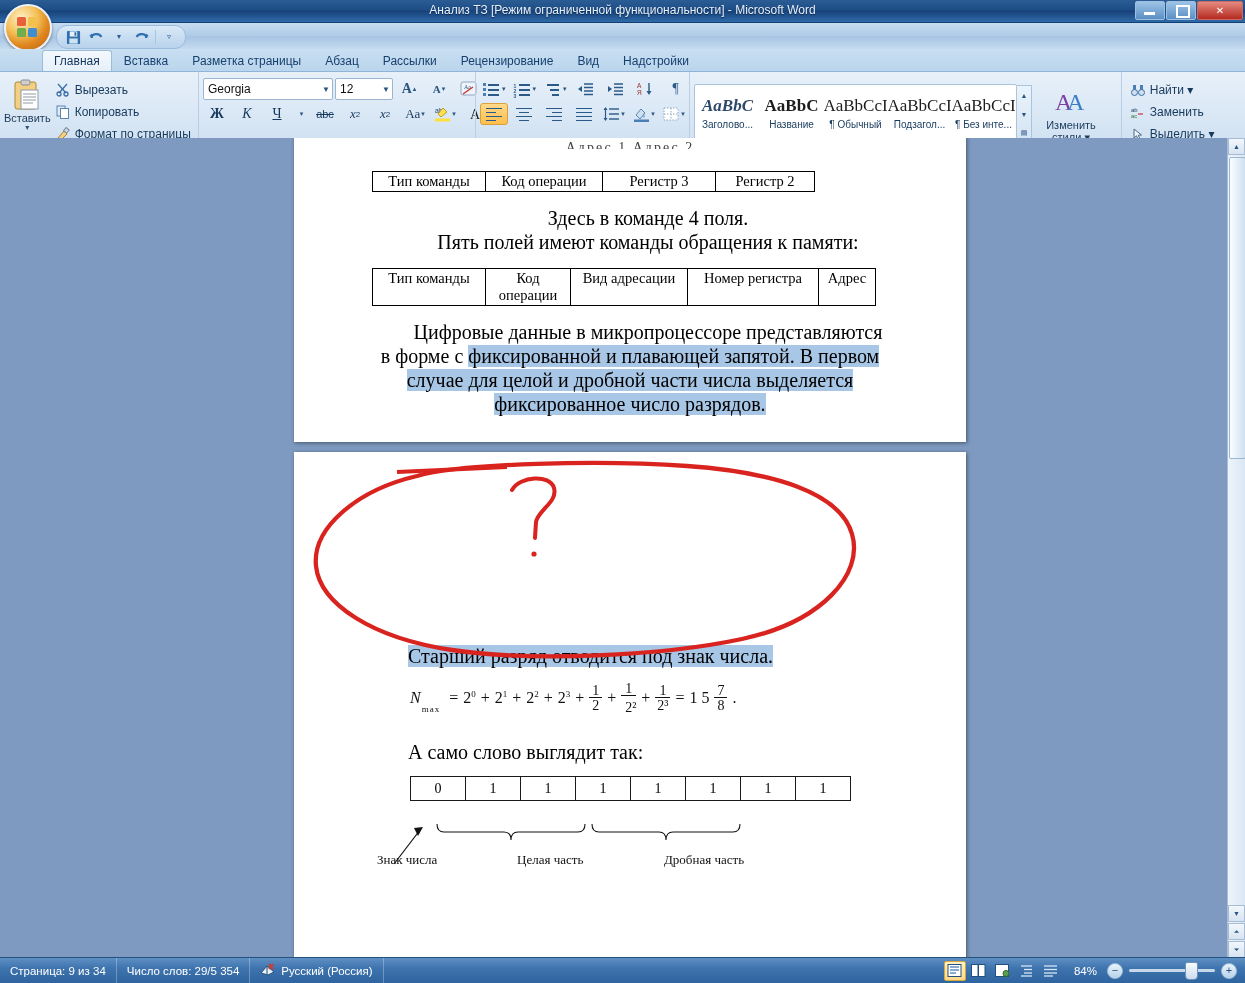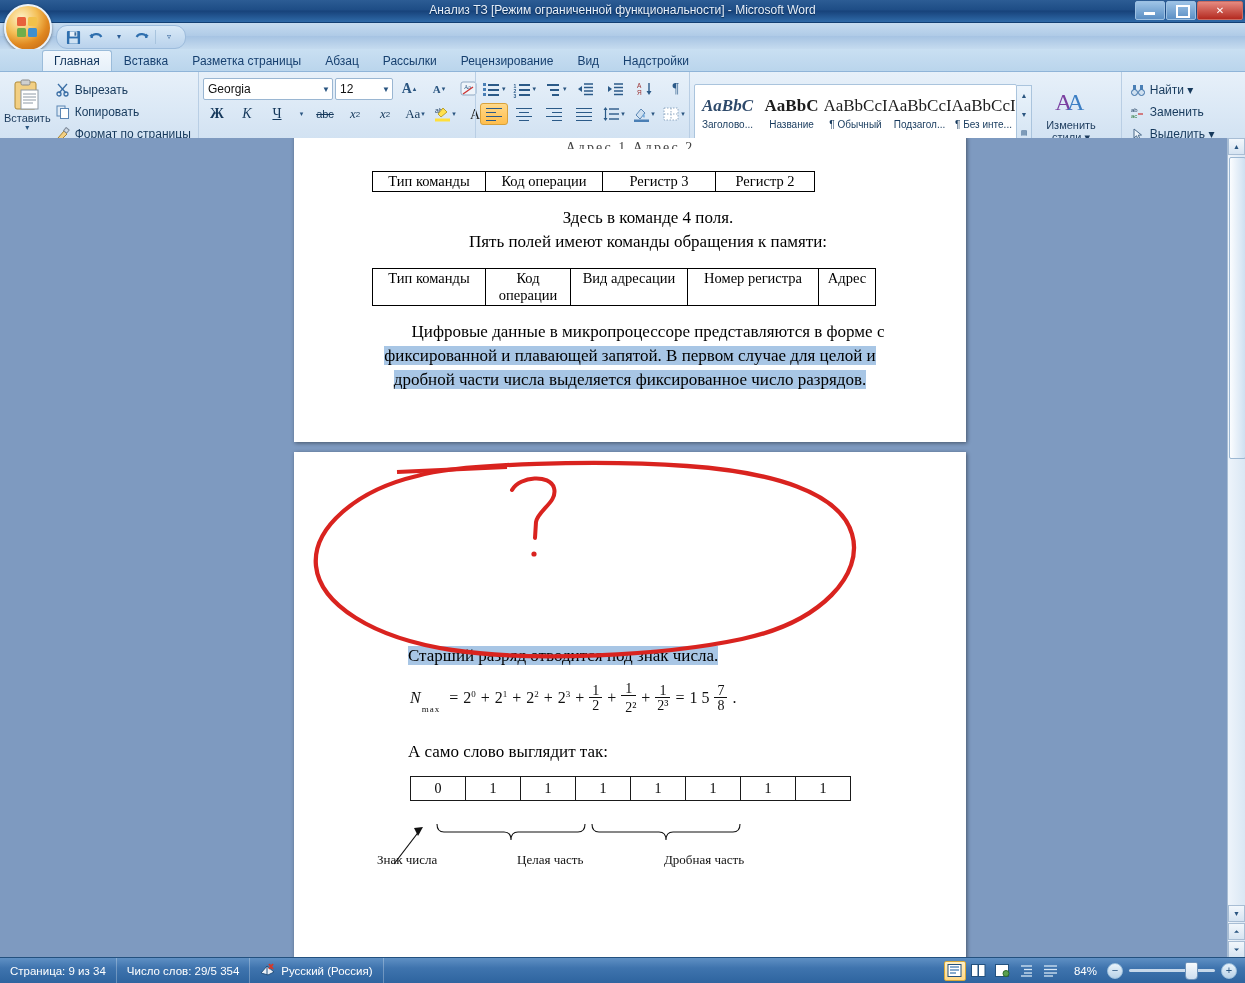--- a/index.html
+++ b/index.html
@@ -122,21 +122,21 @@
   
   .doc-area{position:absolute;left:0;top:138px;right:0;bottom:25px;overflow:hidden;
     background:#8098b8;}
   .doc-bg{position:absolute;inset:0;background:#7e9ac0;}
   .page{position:absolute;left:294px;width:672px;background:#fff;
     box-shadow:1px 1px 4px rgba(0,0,0,.45);}
   .page-1{top:-2px;height:306px;}
   .page-2{top:314px;height:516px;}
   .pad{padding:0 78px;}
 
-  .docp{font-family:"Liberation Serif",serif;font-size:17px;color:#000;line-height:24px;
+  .docp{font-family:"Liberation Serif",serif;font-size:20px;color:#000;line-height:24px;
     margin:0;}
   .indent{text-indent:36px;}
   .sel{background:#a8c6e5;}
 
   
   table.doctbl{border-collapse:collapse;font-family:"Liberation Serif",serif;font-size:14.5px;}
   table.doctbl td{border:1.2px solid #000;padding:1px 4px;vertical-align:top;line-height:17px;}
 
   
   .annot{position:absolute;left:0;top:0;pointer-events:none;}

